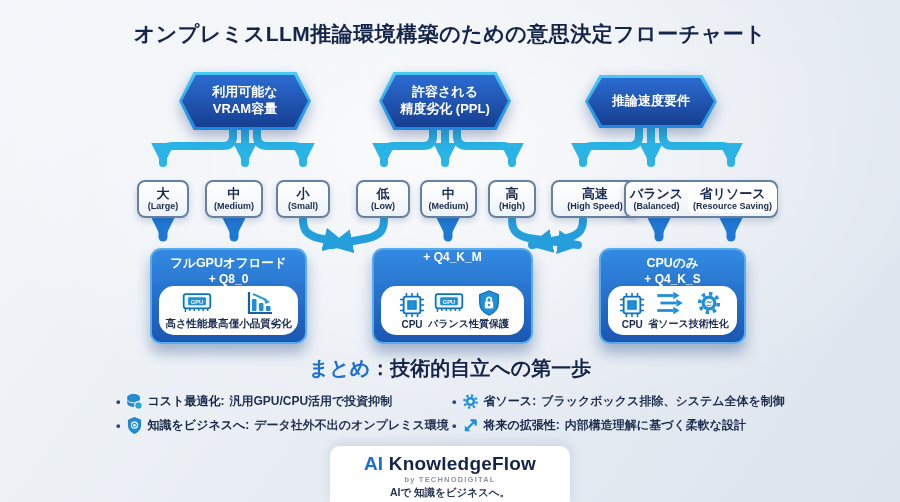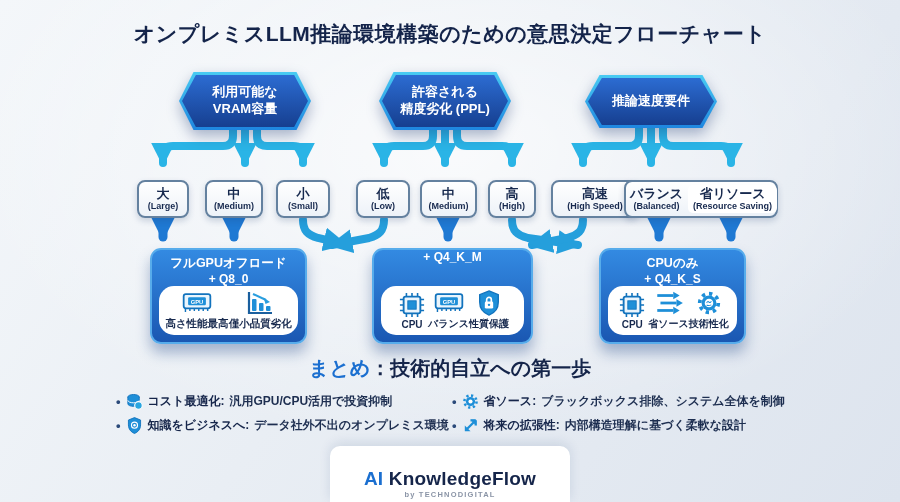--- a/index.html
+++ b/index.html
@@ -55,21 +55,21 @@
     font-size:20px; font-weight:800; color:#15254a; }
   .summary-heading .accent { color:#1b6fd0; }
   .bullet { position:absolute; display:flex; align-items:center; gap:5px; white-space:nowrap; }
   .bullet .bdot { color:#2b4a7a; font-size:13px; font-weight:800; }
   .bullet .bic { width:17px; height:17px; display:flex; align-items:center; justify-content:center; }
   .bullet .bic svg { width:17px; height:17px; }
   .bullet .blabel { font-size:12px; font-weight:800; color:#15254a; }
   .bullet .btext { font-size:12px; font-weight:600; color:#1d2e50; }
   
   .footer-card { position:absolute; top:446px; left:calc(50% - 120px); width:240px; height:56px;
-    background:#fff; border-radius:10px 10px 0 0; text-align:center; padding-top:22px;
+    background:#fff; border-radius:10px 10px 0 0; text-align:center; padding-top:7px;
     box-shadow:0 -3px 12px rgba(20,50,110,.12); }
   .brand { font-size:19px; font-weight:800; letter-spacing:.2px; }
   .brand .ai { color:#1b6fd0; }
   .brand .nm { color:#15254a; }
   .byline { font-size:7.5px; font-weight:700; color:#8a94a6; letter-spacing:1.2px; margin-top:0; }
   .tagline { font-size:10.5px; font-weight:700; color:#24344f; margin-top:2px; }
   .arrows { position:absolute; top:0; left:0; }
 </style>
 </head>
 <body>

